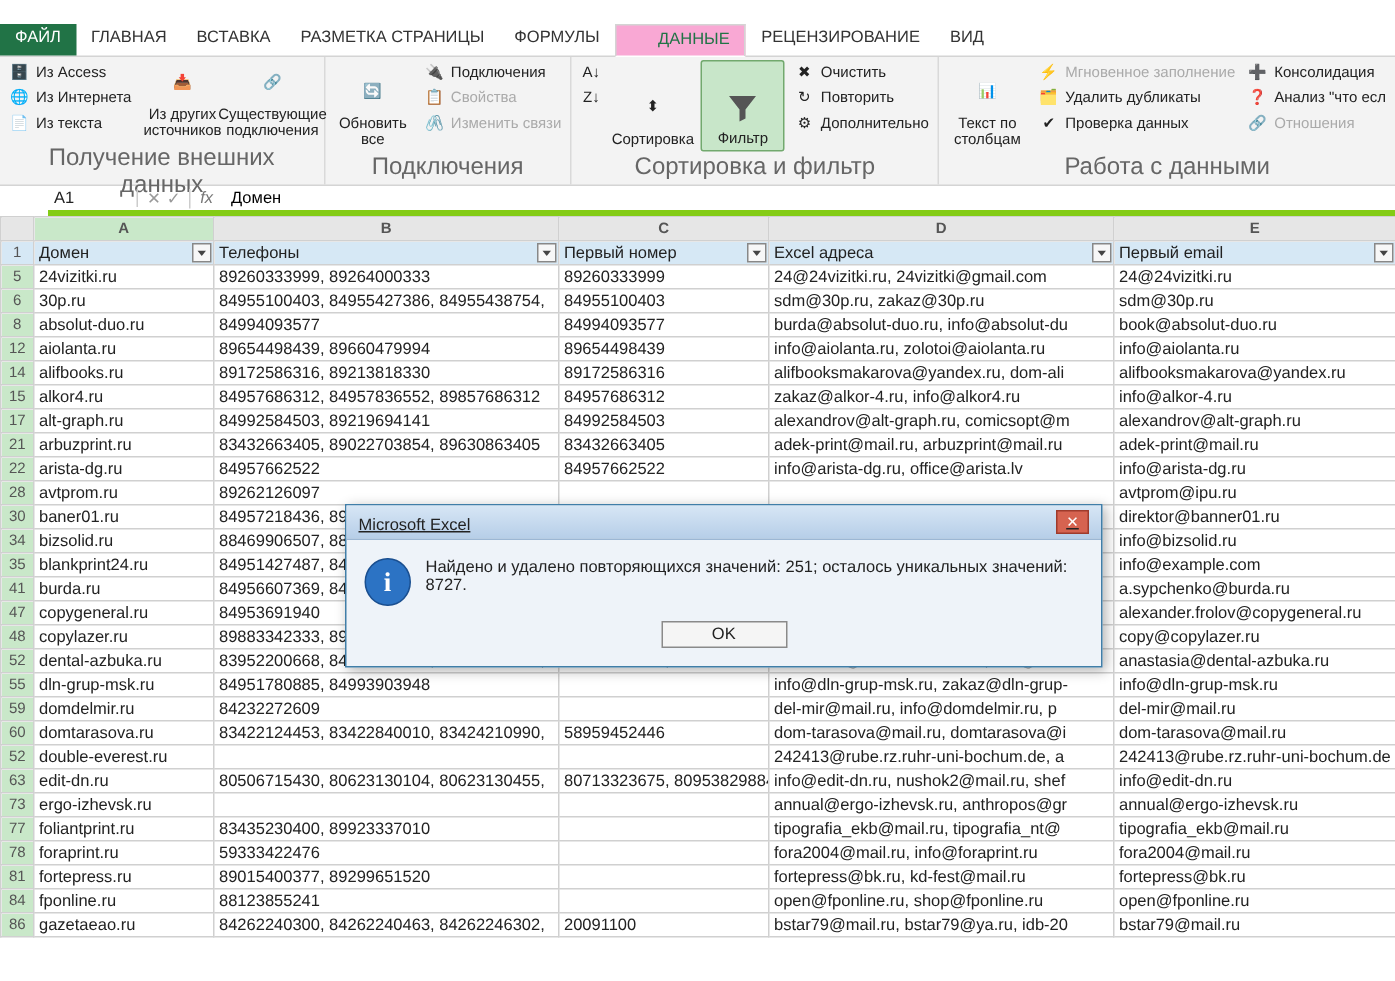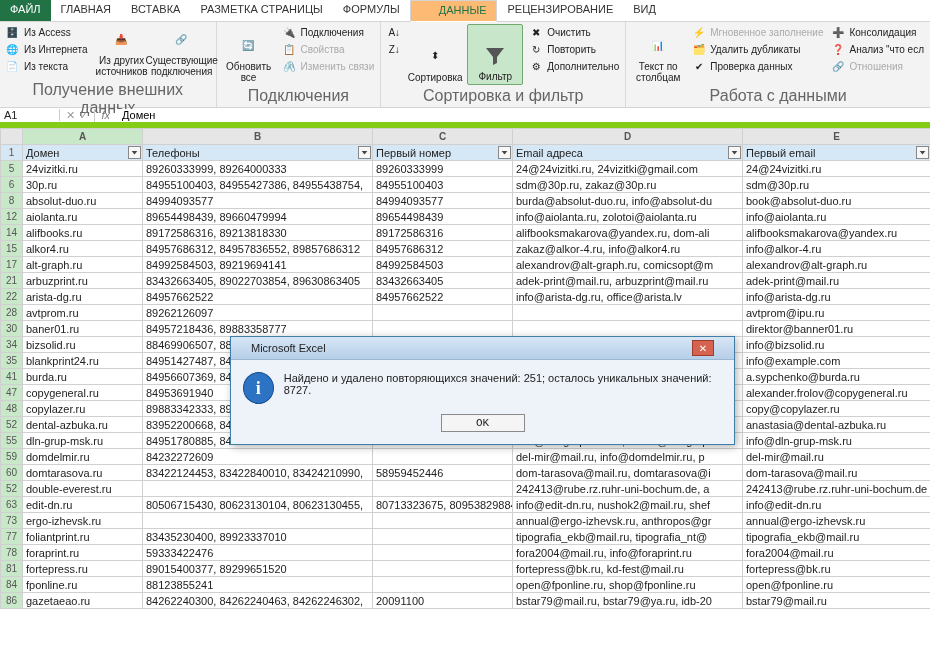--- a/index.html
+++ b/index.html
@@ -12,35 +12,36 @@
     height: 654px;
     overflow: hidden;
     position: relative;
     color: #222;
   }
   .ribbon-tabs {
     display: flex;
     background: #fff;
     border-bottom: 1px solid #d4d4d4;
     height: 22px;
+    margin-top: 16px;
   }
   .ribbon-tab {
     padding: 3px 10px;
     font-size: 11px;
     color: #333;
     cursor: pointer;
   }
   .ribbon-tab.file {
     background: #217346;
     color: #fff;
   }
   .ribbon-tab.active {
     border: 1px solid #d4d4d4;
     border-bottom: 1px solid #fff;
-    background: #fdba74;
+    background: #f9a8d4;
     color: #217346;
     margin-bottom: -1px;
     padding-left: 28px;
   }
   .ribbon {
     display: flex;
     background: #f3f3f3;
     border-bottom: 1px solid #d4d4d4;
     height: 86px;
   }
@@ -91,24 +92,25 @@
   .vstack { display: flex; flex-direction: column; gap: 1px; }
   .disabled { color: #aaa; }
   .filter-active {
     background: #c8e6c9;
     border: 1px solid #72a96e;
     border-radius: 2px;
     text-align: right;
   }
   .formula-bar {
     display: flex;
-    border-bottom: 6px solid #84cc16;
+    border-bottom: 4px solid #84cc16;
     height: 20px;
     align-items: center;
     background: #fff;
+    margin-left: 32px;
   }
   .name-box {
     width: 60px;
     border-right: 1px solid #ccc;
     padding: 0 4px;
     font-size: 11px;
   }
   .fx-btns {
     display: flex;
     gap: 4px;
@@ -171,24 +173,25 @@
     left: 230px; top: 336px;
     width: 505px;
     border: 1px solid #407ea8;
     background: #eef3f9;
     box-shadow: 2px 2px 8px rgba(0,0,0,.3);
     font-size: 11px;
   }
   .modal-title {
     background: linear-gradient(#d7e6f5,#b6cee8);
     border-bottom: 1px solid #9cb7d4;
-    padding: 3px 20px;
+    padding: 3px 8px;
     display: flex;
     justify-content: space-between;
-    align-items: center;
+    align-items: flex-end;
+    text-decoration: underline;
   }
   .modal-close {
     width: 22px; height: 16px;
     background: #d66350;
     border: 1px solid #9e3b2c;
     color: #fff;
     display: flex; align-items:center; justify-content:center;
     font-size: 10px;
   }
   .modal-body {
@@ -213,21 +216,20 @@
     justify-content: center;
     padding: 6px 0 12px;
   }
   .modal-ok {
     width: 84px;
     padding: 2px 0;
     text-align: center;
     background: #f5f5f5;
     border: 1px solid #8a8a8a;
     cursor: pointer;
-    font-family: Liberation Mono, monospace;
   }
   .sel-row .rowhead { background:#c9e8c9; }
 </style>
 </head>
 <body>
 
 <div class="ribbon-tabs">
   <div class="ribbon-tab file">ФАЙЛ</div>
   <div class="ribbon-tab">ГЛАВНАЯ</div>
   <div class="ribbon-tab">ВСТАВКА</div>
@@ -411,21 +413,21 @@
         <td><span>Телефоны</span><div class="filter-btn">
             <svg viewBox="0 0 10 10">
               <path d="M1 3h8L5 8z" fill="#444"></path>
             </svg>
           </div></td>
         <td><span>Первый номер</span><div class="filter-btn">
             <svg viewBox="0 0 10 10">
               <path d="M1 3h8L5 8z" fill="#444"></path>
             </svg>
           </div></td>
-        <td><span>Email адреса</span><div class="filter-btn">
+        <td><span>Excel адреса</span><div class="filter-btn">
             <svg viewBox="0 0 10 10">
               <path d="M1 3h8L5 8z" fill="#444"></path>
             </svg>
           </div></td>
         <td><span>Первый email</span><div class="filter-btn">
             <svg viewBox="0 0 10 10">
               <path d="M1 3h8L5 8z" fill="#444"></path>
             </svg>
           </div></td>
       </tr>

